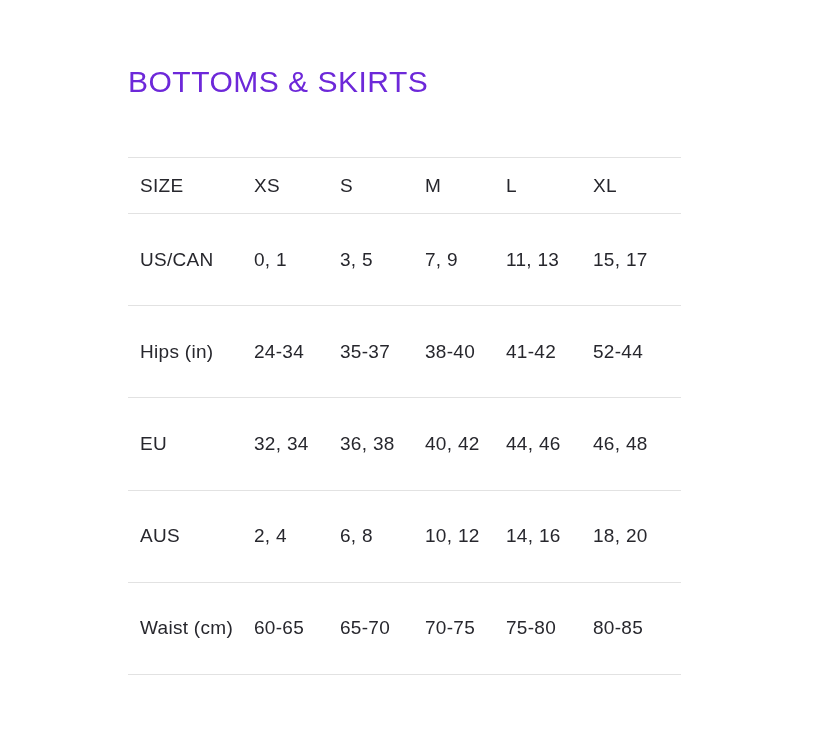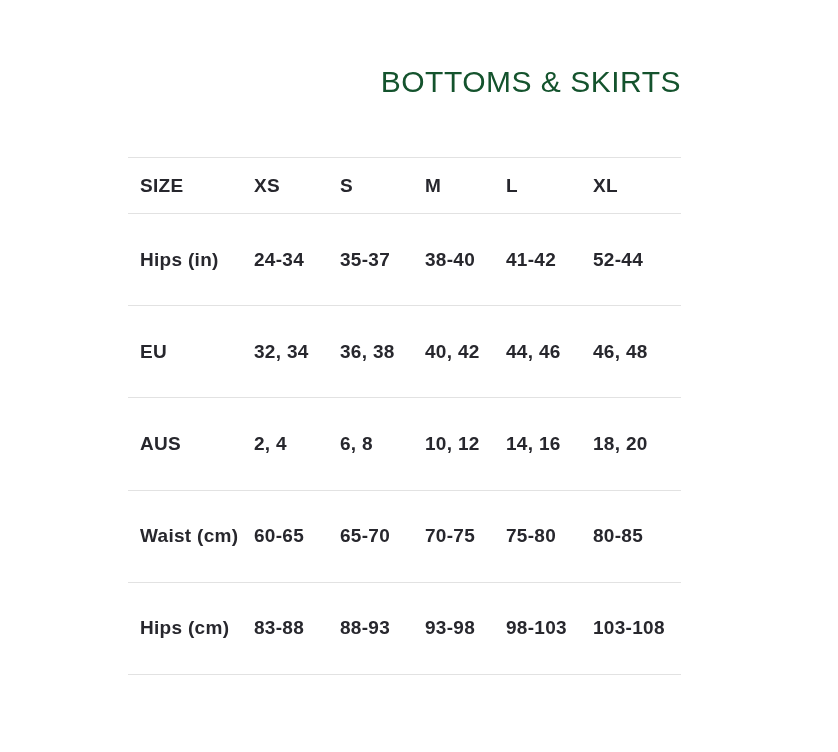--- a/index.html
+++ b/index.html
@@ -10,43 +10,43 @@
   }
   .canvas {
     position: relative;
     width: 838px; height: 752px;
     background: #ffffff;
     overflow: hidden;
   }
   .page-title {
     position: absolute;
     left: 128px; top: 67px; width: 553px;
-    text-align: right;
+    text-align: left;
     font-size: 30px;
     font-weight: 400;
     letter-spacing: 0.5px;
-    color: #14532d;
+    color: #6d28d9;
     line-height: 30px;
     white-space: nowrap;
   }
   table.size-table {
     position: absolute;
     left: 128px; top: 157px;
     width: 553px; height: 518px;
     border-collapse: collapse;
     table-layout: fixed;
   }
   table.size-table tr { border-top: 1px solid #e2e2e2; }
   table.size-table tbody tr:last-child { border-bottom: 1px solid #e2e2e2; }
   table.size-table thead tr { height: 56px; }
   table.size-table th, table.size-table td {
     padding: 0;
     text-align: left;
     vertical-align: middle;
-    font-weight: 700;
+    font-weight: 400;
     font-size: 19px;
     letter-spacing: 0.3px;
     color: #27272d;
     white-space: nowrap;
     overflow: visible;
   }
   table.size-table .lbl { padding-left: 12px; }
 </style>
 </head>
 <body>
@@ -69,20 +69,28 @@
         <th class="lbl">SIZE</th>
         <th>XS</th>
         <th>S</th>
         <th>M</th>
         <th>L</th>
         <th>XL</th>
       </tr>
     </thead>
     <tbody>
       <tr>
+        <td class="lbl">US/CAN</td>
+        <td>0, 1</td>
+        <td>3, 5</td>
+        <td>7, 9</td>
+        <td>11, 13</td>
+        <td>15, 17</td>
+      </tr>
+      <tr>
         <td class="lbl">Hips (in)</td>
         <td>24-34</td>
         <td>35-37</td>
         <td>38-40</td>
         <td>41-42</td>
         <td>52-44</td>
       </tr>
       <tr>
         <td class="lbl">EU</td>
         <td>32, 34</td>
@@ -100,24 +108,16 @@
         <td>18, 20</td>
       </tr>
       <tr>
         <td class="lbl">Waist (cm)</td>
         <td>60-65</td>
         <td>65-70</td>
         <td>70-75</td>
         <td>75-80</td>
         <td>80-85</td>
       </tr>
-      <tr>
-        <td class="lbl">Hips (cm)</td>
-        <td>83-88</td>
-        <td>88-93</td>
-        <td>93-98</td>
-        <td>98-103</td>
-        <td>103-108</td>
-      </tr>
     </tbody>
   </table>
 
 </div>
 
 </body></html>

